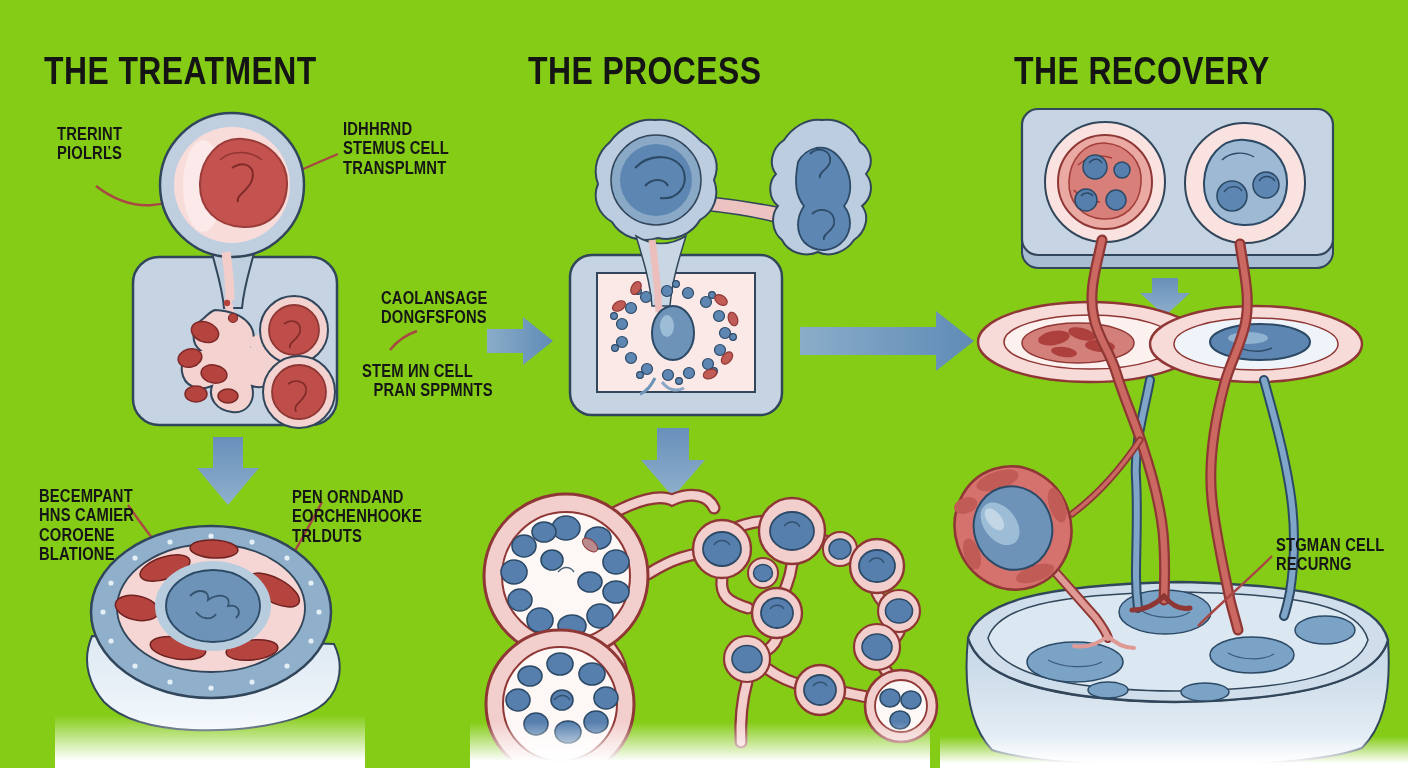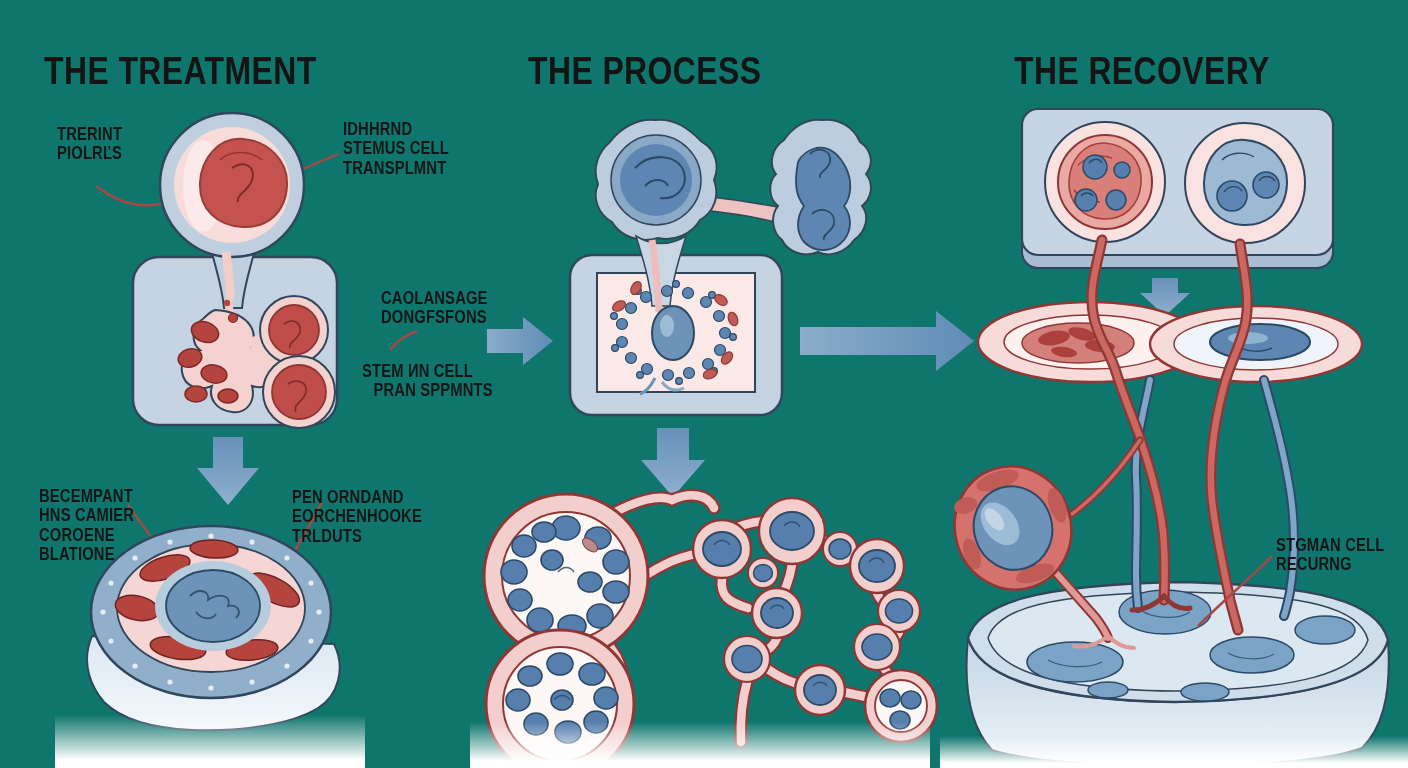--- a/index.html
+++ b/index.html
@@ -1,16 +1,16 @@
 <!DOCTYPE html>
 <html><head>
 <meta charset="utf-8">
 <style>
   html,body{margin:0;padding:0;background:#ffffff;}
-  .stage{position:relative;width:1408px;height:768px;background:#0f766e;overflow:hidden;
+  .stage{position:relative;width:1408px;height:768px;background:#84cc16;overflow:hidden;
          font-family:"Liberation Sans",sans-serif;}
   .stage svg{position:absolute;left:0;top:0;}
   .heading{position:absolute;font-size:38px;font-weight:bold;color:#141414;
            transform:scaleX(.84);transform-origin:0 0;white-space:nowrap;letter-spacing:.5px;}
   .lbl{position:absolute;font-size:18px;font-weight:bold;color:#161616;line-height:1.08;
        transform:scaleX(.82);transform-origin:0 0;white-space:nowrap;letter-spacing:.2px;}
   .lbl span{display:block;}
   .lbl .ind{padding-left:14px;}
 </style>
 </head>

